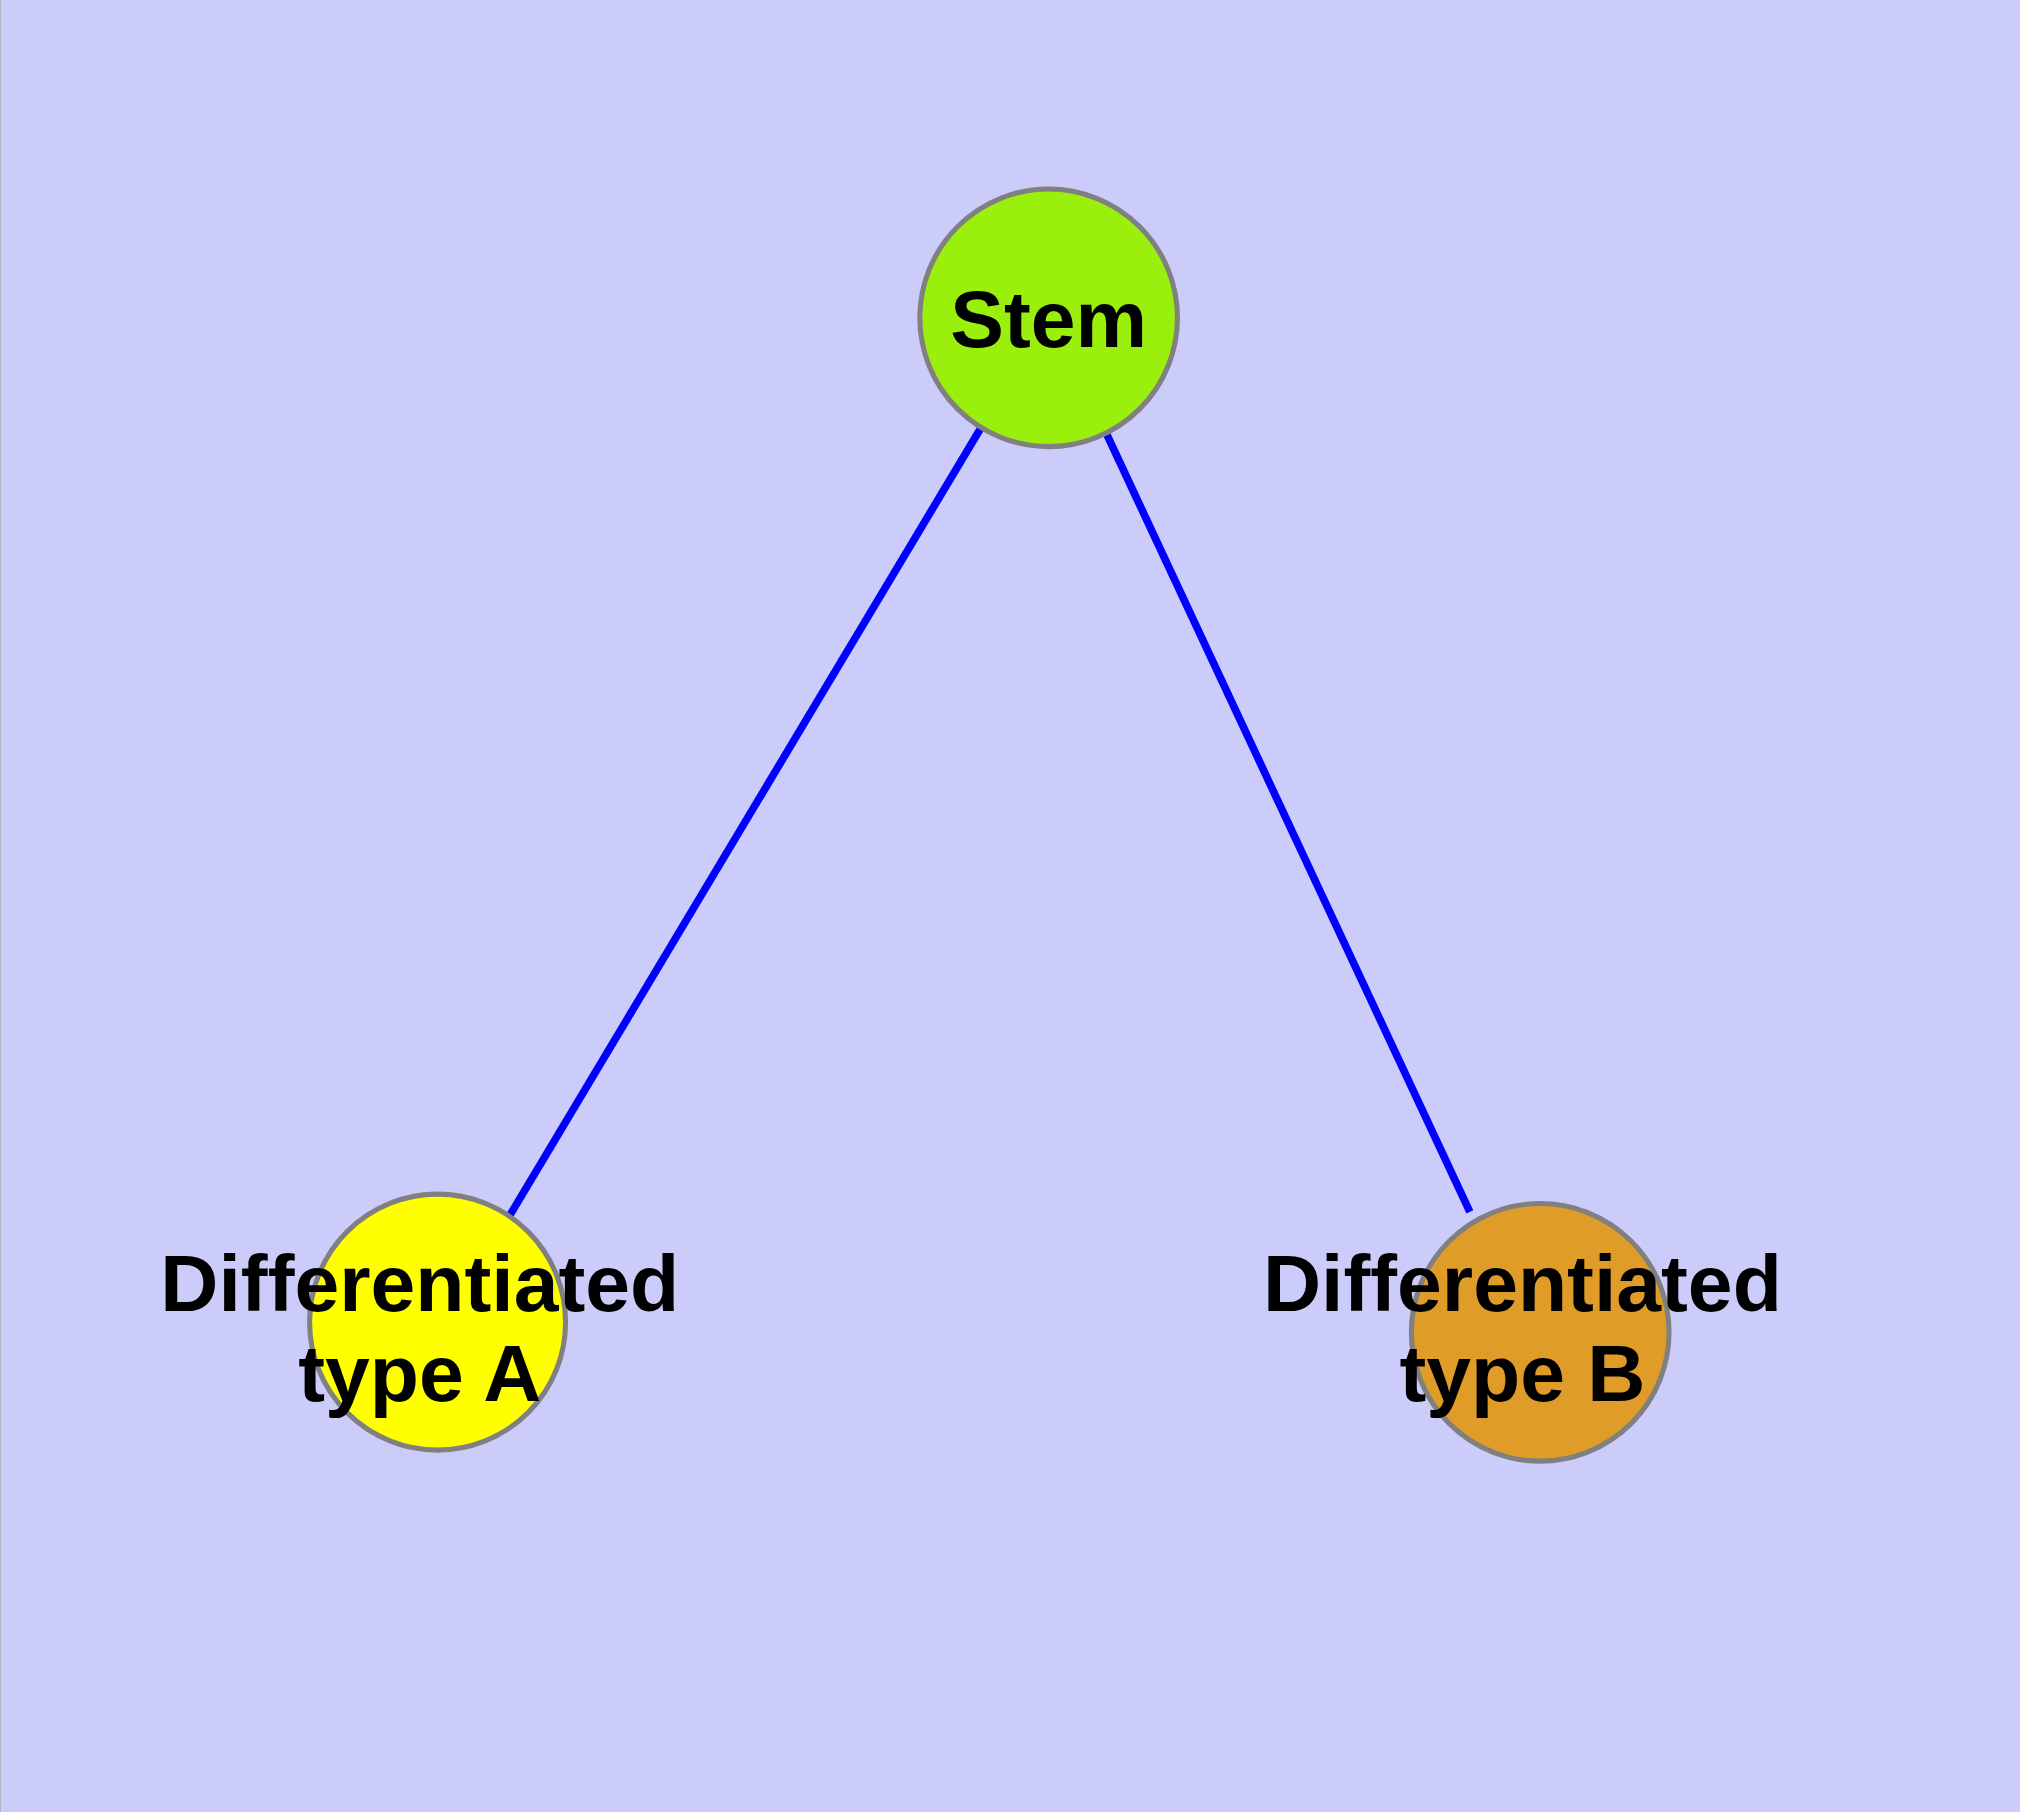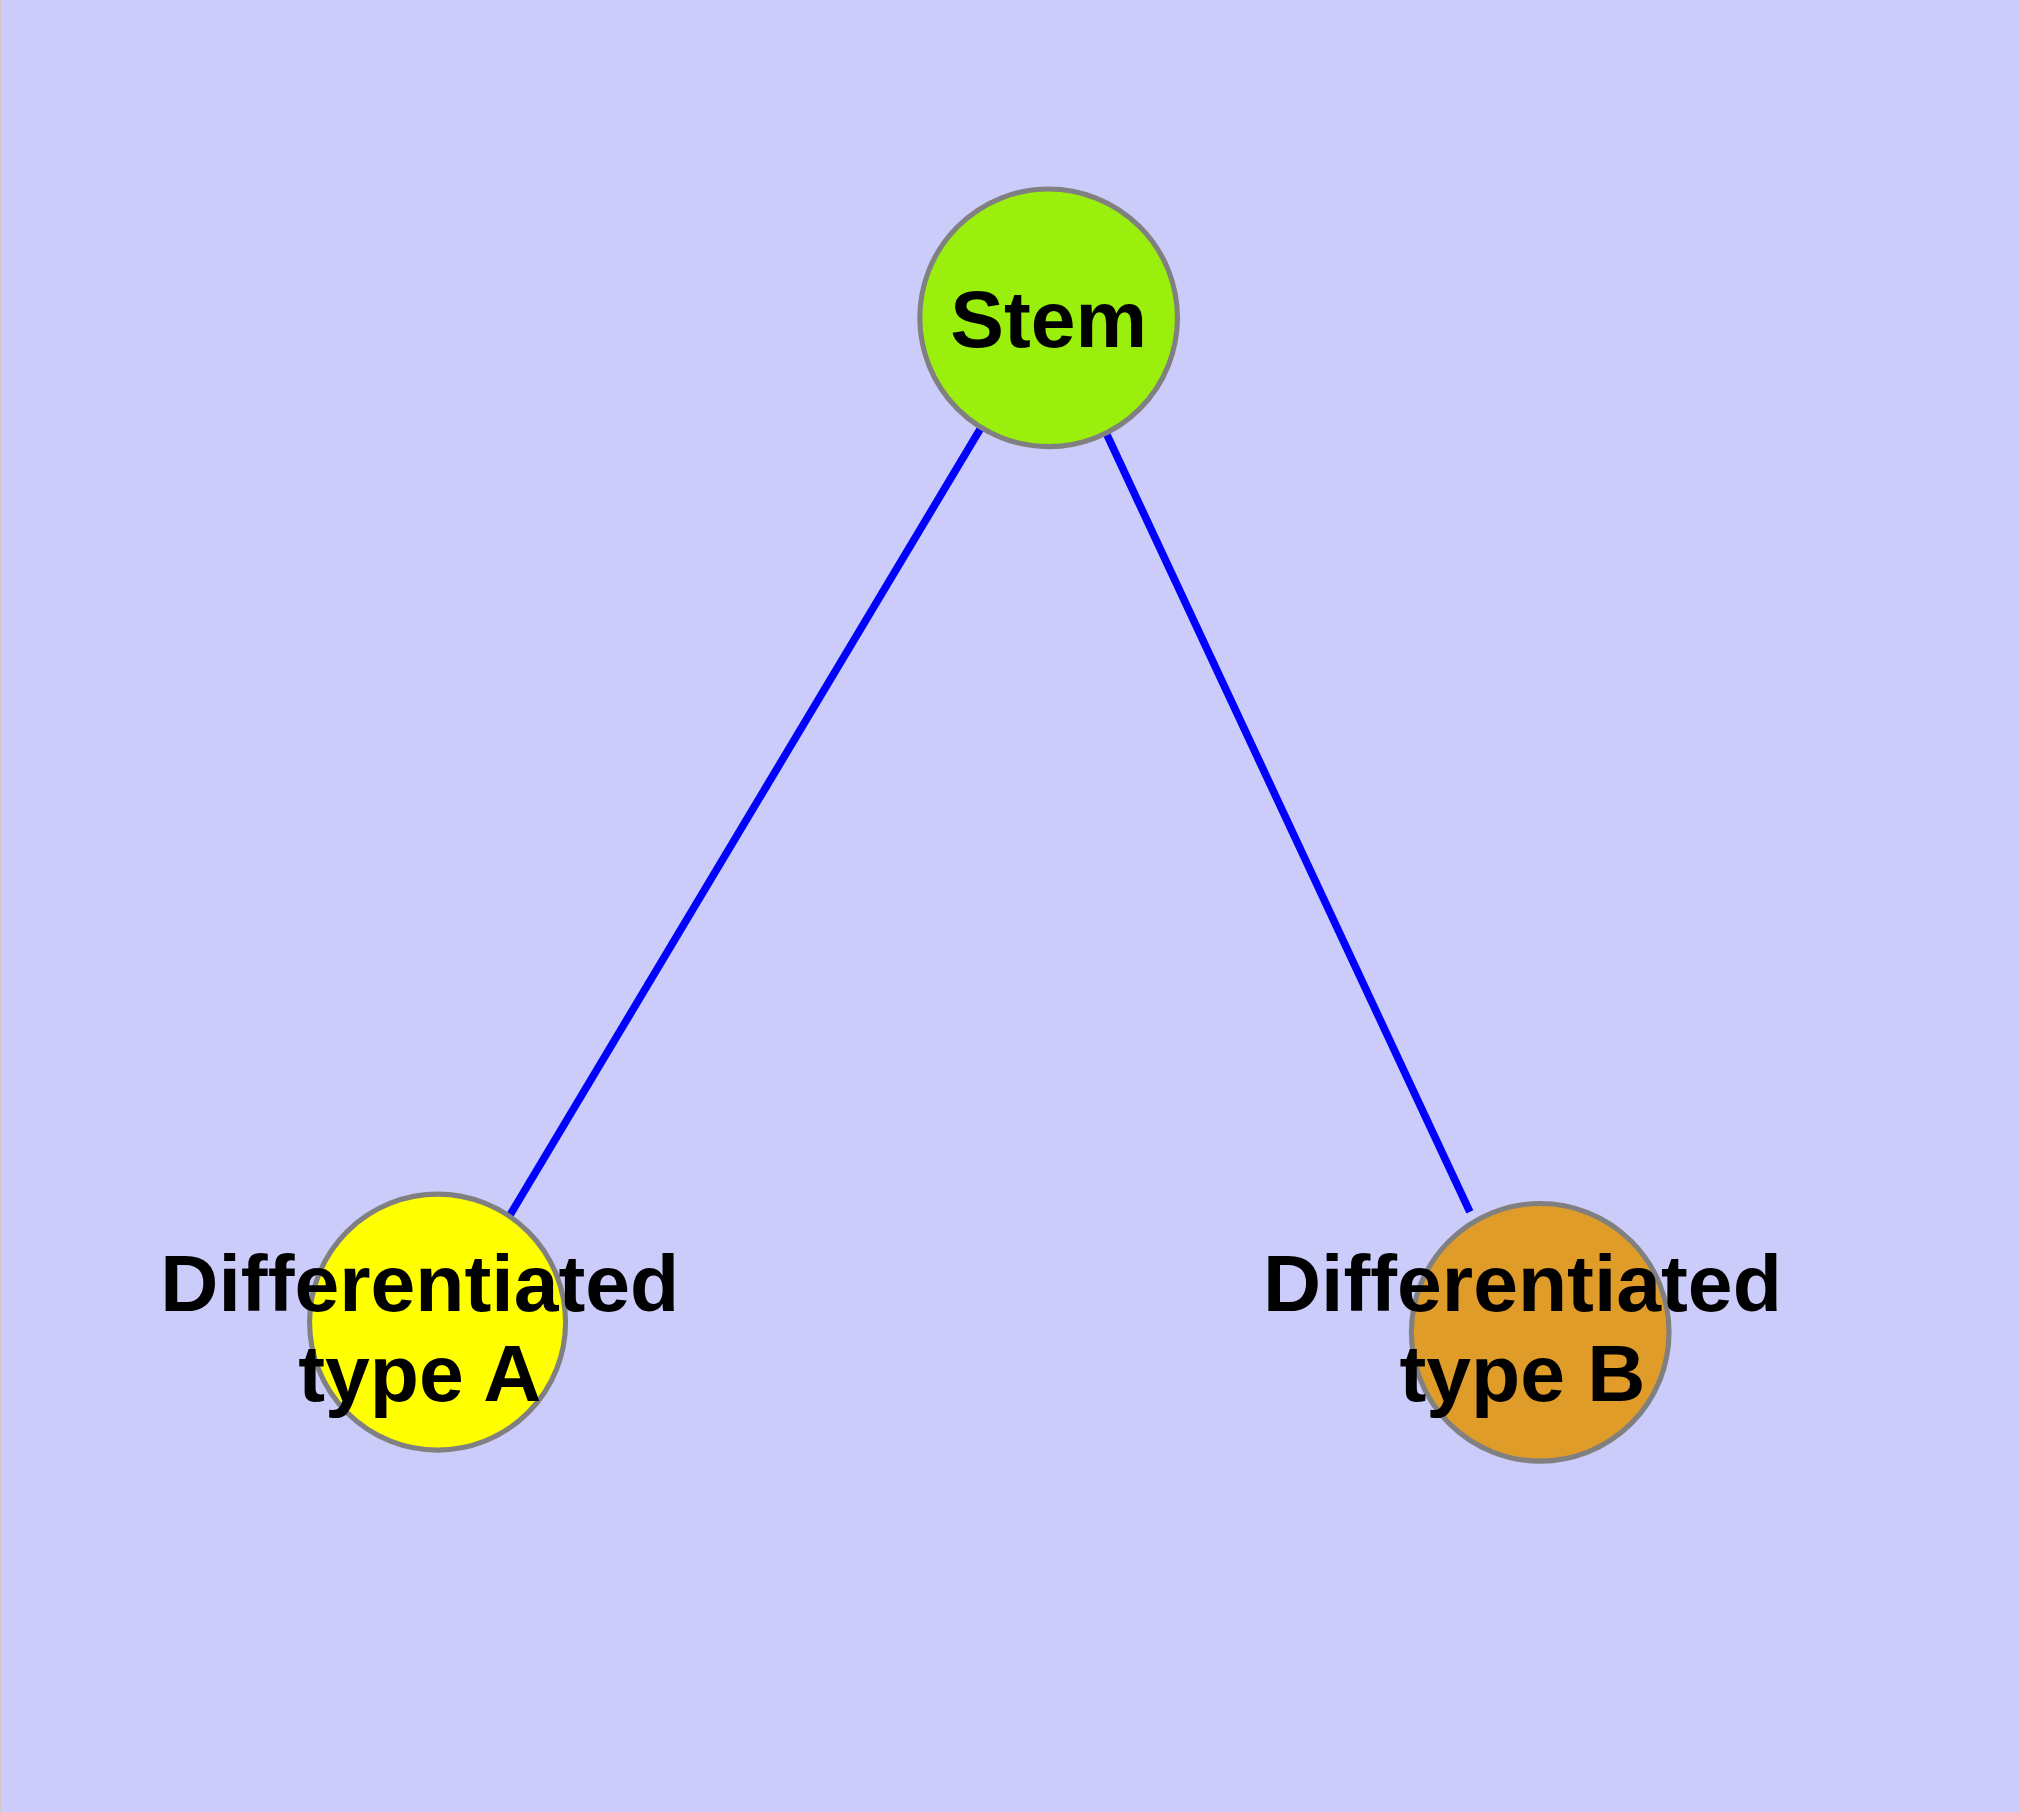--- a/index.html
+++ b/index.html
@@ -38,21 +38,21 @@
     font-size: 95px;
     fill: #000000;
     text-anchor: middle;
     dominant-baseline: alphabetic;
     paint-order: normal;
   }
 </style>
 </head>
 <body>
 
-<div id="stage" style="width: 2021px; height: 1812px; background: #eab308;">
+<div id="stage" style="width: 2021px; height: 1812px; background: #4d7c0f;">
   <svg id="graph-svg" viewBox="0 0 2384 2138" xmlns="http://www.w3.org/2000/svg" style="width: 2021px; height: 1812px;">
 
     <rect id="bg-rect" x="0" y="0" width="2384" height="2138" fill="#ccccfb"></rect>
 
     <g id="edge-layer">
       <line class="edge-line" id="edge-0" x1="1157" y1="505" x2="600" y2="1436" stroke="#0000ff" stroke-width="9"></line>
       <line class="edge-line" id="edge-1" x1="1303" y1="507" x2="1734" y2="1430" stroke="#0000ff" stroke-width="9"></line>
     </g>
 
     <g id="node-layer">

